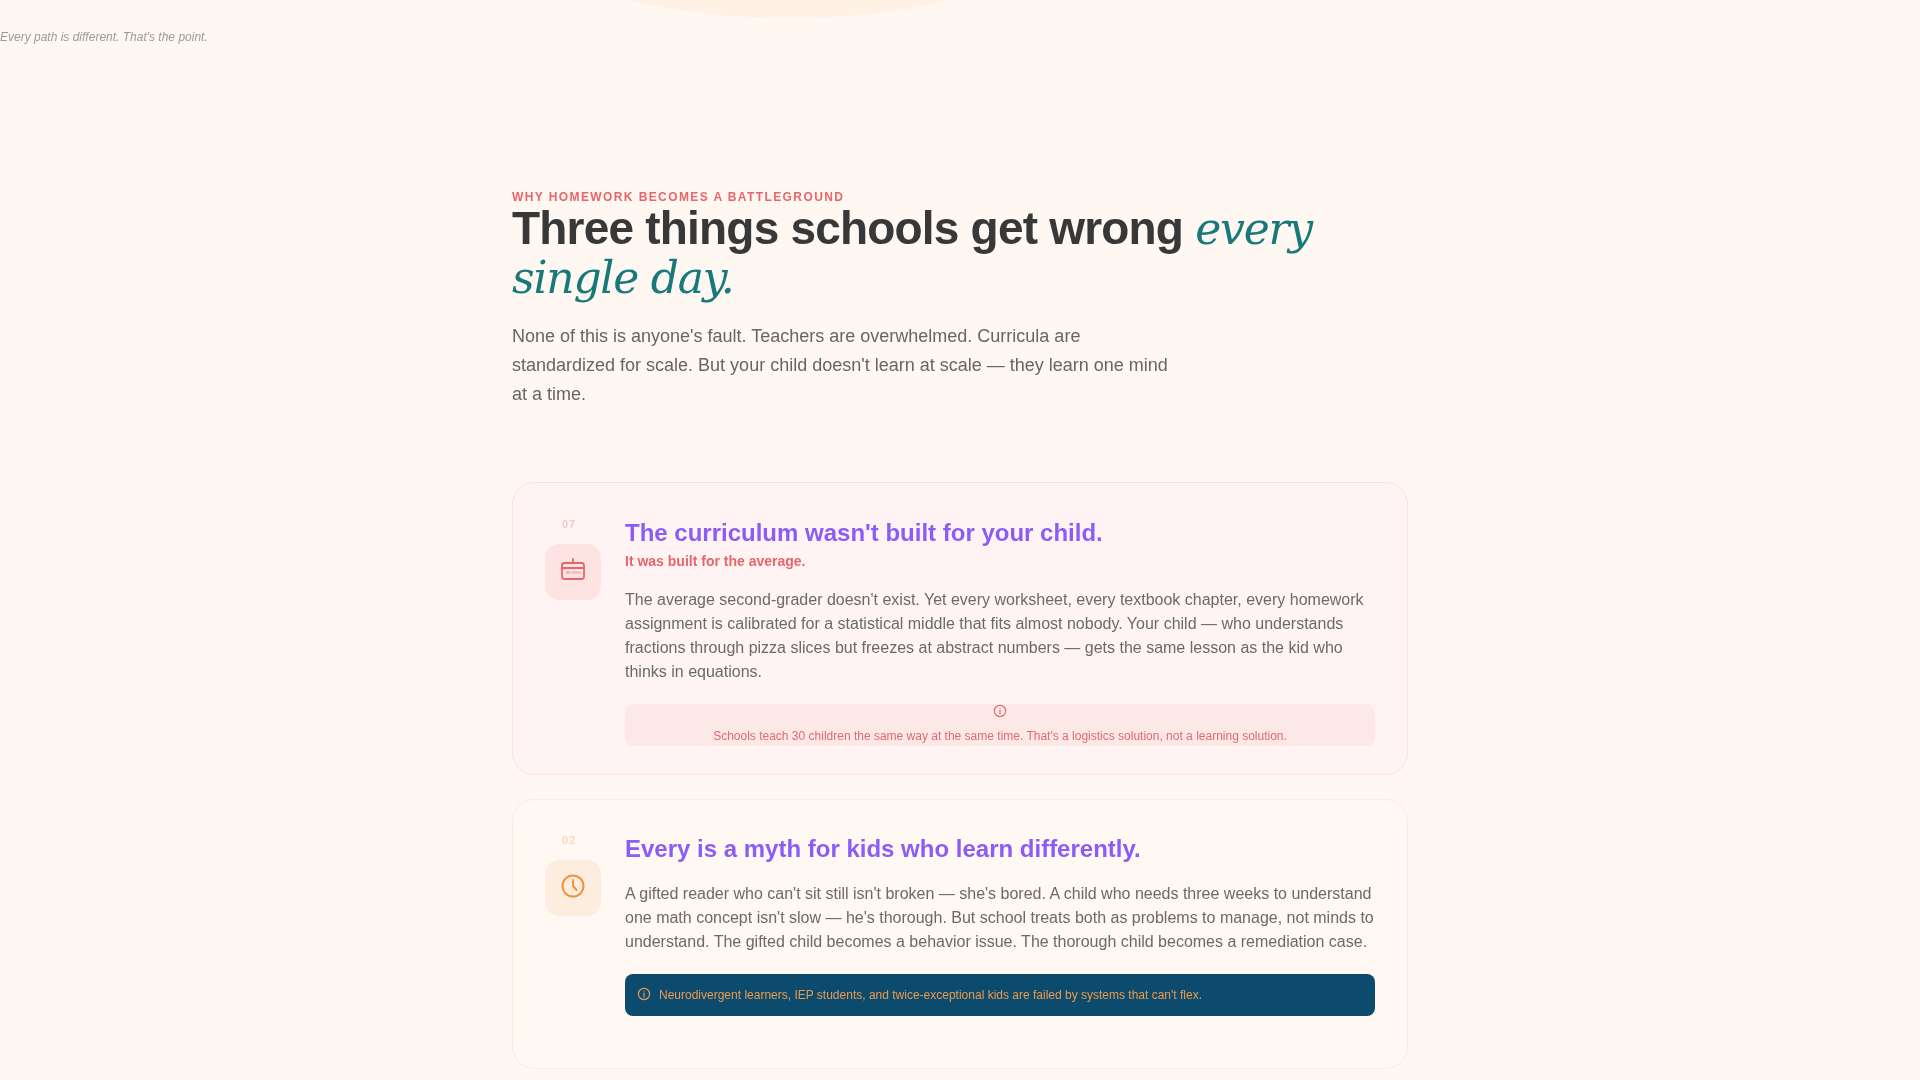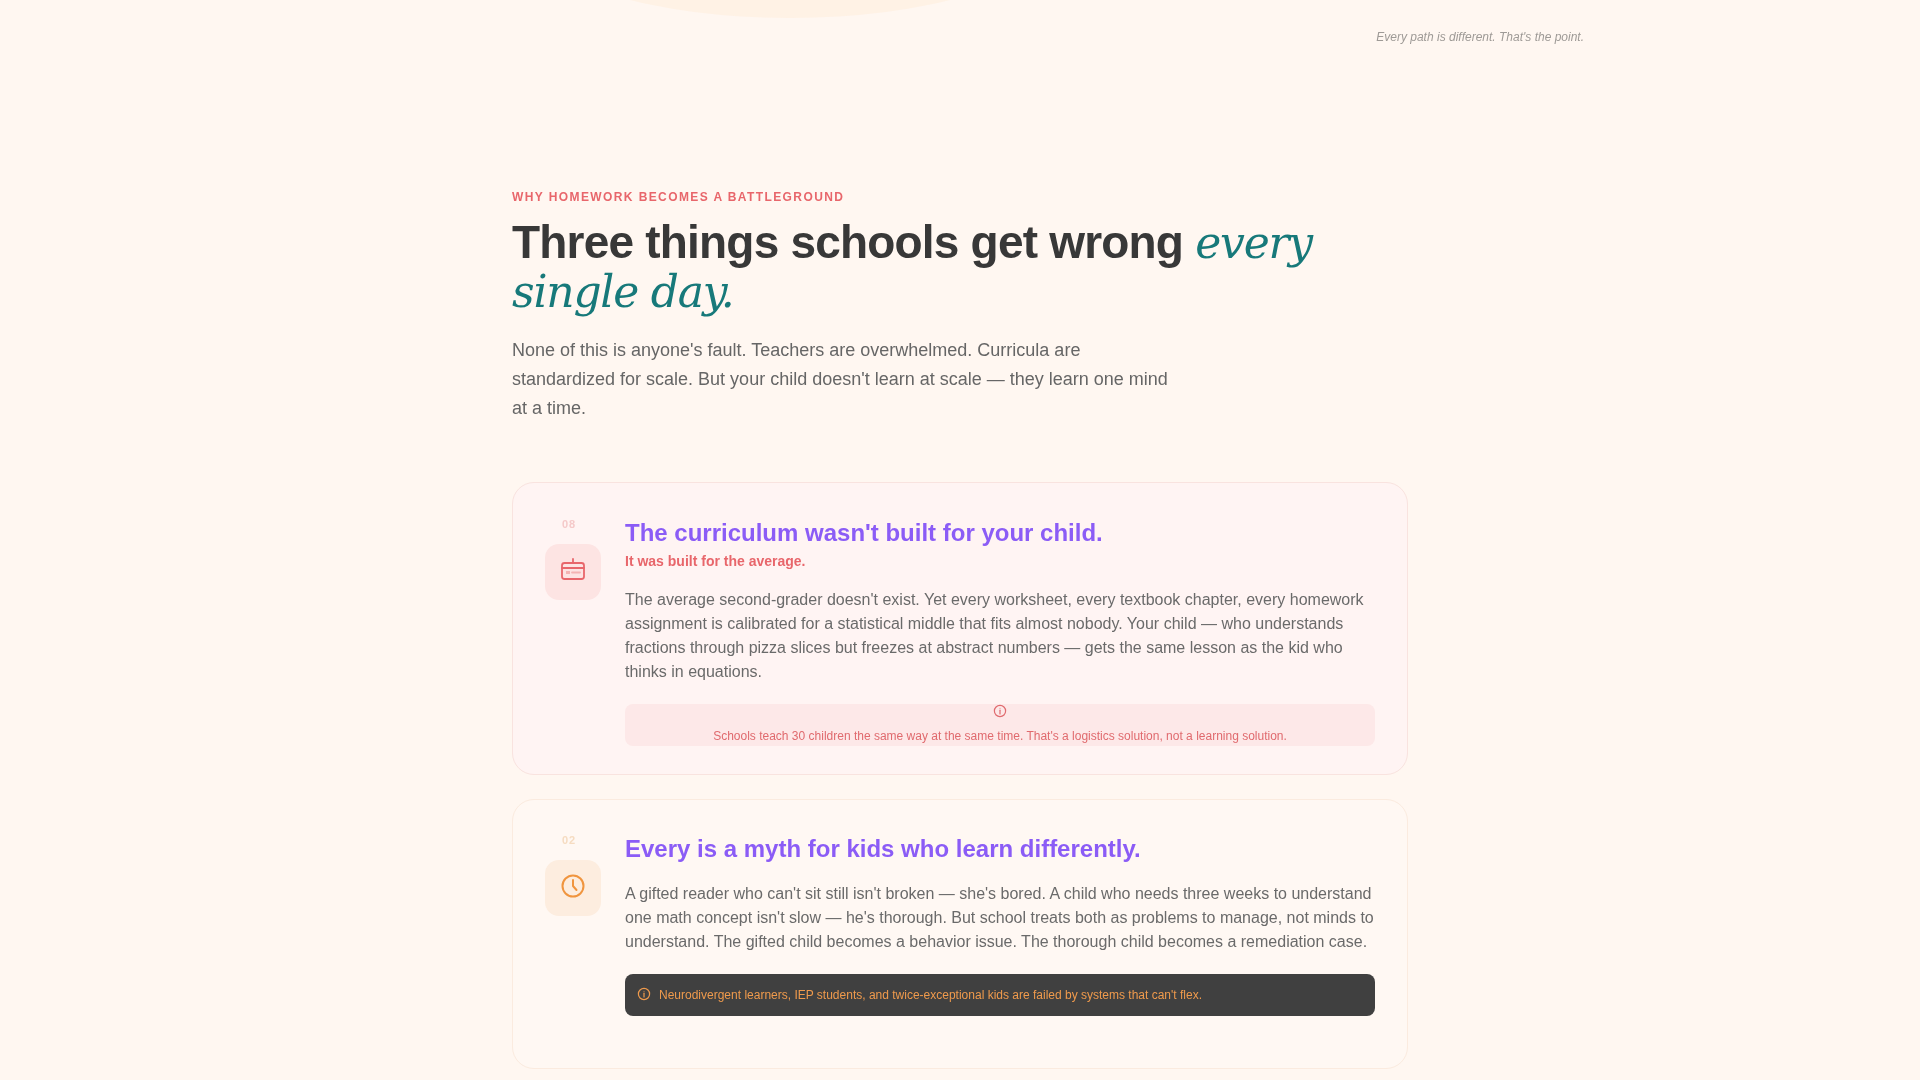--- a/index.html
+++ b/index.html
@@ -12,30 +12,29 @@
     .page { position: relative; width: 1920px; height: 1080px; }
 
     .arc {
       position: absolute; left: 540px; top: -60px; width: 500px; height: 78px;
       border-radius: 0 0 50% 50% / 0 0 100% 100%;
       background: #fff0df;
       opacity: 0.7;
     }
     .caption {
       position: absolute; left: 0; width: 1584px; top: 30px;
-      text-align: right; font-style: italic; font-size: 12px; color: #9e9a96;
+      text-align: left; font-style: italic; font-size: 12px; color: #9e9a96;
     }
 
     .section { position: absolute; left: 512px; top: 190px; width: 896px; }
     .eyebrow {
       font-size: 12px; font-weight: 700; letter-spacing: 1.4px;
       color: #e8666b; text-transform: uppercase;
     }
     .headline {
-      margin-top: 14px;
       font-size: 46px; line-height: 49px; font-weight: 700; color: #383838;
       letter-spacing: -0.8px; width: 880px;
     }
     .headline .accent {
       font-family: "DejaVu Serif", "Liberation Serif", serif;
       font-style: italic; font-weight: 400; color: #17797a;
       letter-spacing: -1.2px; font-size: 44px;
     }
     .intro {
       margin-top: 20px; width: 660px;
@@ -71,38 +70,38 @@
     .c1 .card-sub { color: #e8666b; }
     .c2 .card-sub { color: #f0953f; }
     .card-body { margin-top: 18px; font-size: 16px; line-height: 24px; color: #6a6a6a; }
 
     .note {
       margin-top: 20px; border-radius: 8px; padding: 0 12px;
       height: 42px; display: flex; align-items: center; gap: 8px;
       font-size: 12px;
     }
     .c1 .note { background: #fde8e8; color: #e06a6e; flex-direction: column; }
-    .c2 .note { background: #404040; color: #ef9a4c; }
+    .c2 .note { background: #0c4a6e; color: #ef9a4c; }
     .note svg { flex: none; }
   </style>
 </head>
 <body>
 
 <div class="page">
   <div class="arc"></div>
   <div class="caption">Every path is different. That's the point.</div>
 
   <div class="section">
     <div class="eyebrow">WHY HOMEWORK BECOMES A BATTLEGROUND</div>
     <h1 class="headline"><span>Three things schools get wrong </span><span class="accent">every single day.</span></h1>
     <p class="intro">None of this is anyone's fault. Teachers are overwhelmed. Curricula are standardized for scale. But your child doesn't learn at scale — they learn one mind at a time.</p>
   </div>
 
   <div class="card c1">
-    <div class="num">08</div>
+    <div class="num">07</div>
     <div class="icon-box">
       <span>
         <svg width="28" height="28" viewBox="0 0 28 28" fill="none" stroke="#e8666b" stroke-width="1.8" stroke-linecap="round" stroke-linejoin="round">
           <rect x="3" y="7" width="22" height="16" rx="2.5"></rect>
           <line x1="3" y1="12" x2="25" y2="12"></line>
           <line x1="14" y1="3" x2="14" y2="7"></line>
           <rect x="7" y="15" width="4" height="3" fill="#f4b3b3" stroke="none"></rect>
           <line x1="13" y1="16.5" x2="21" y2="16.5" stroke="#f4b3b3"></line>
         </svg>
       </span>

